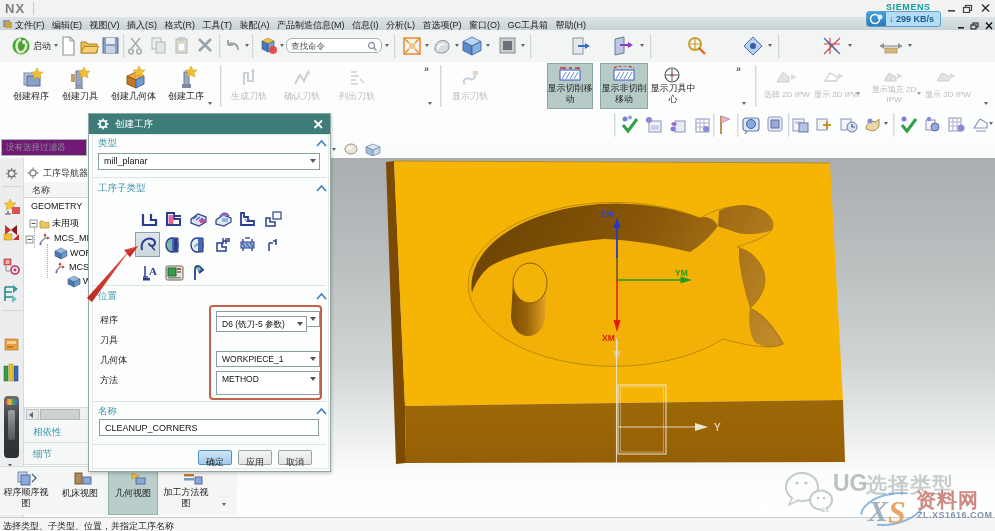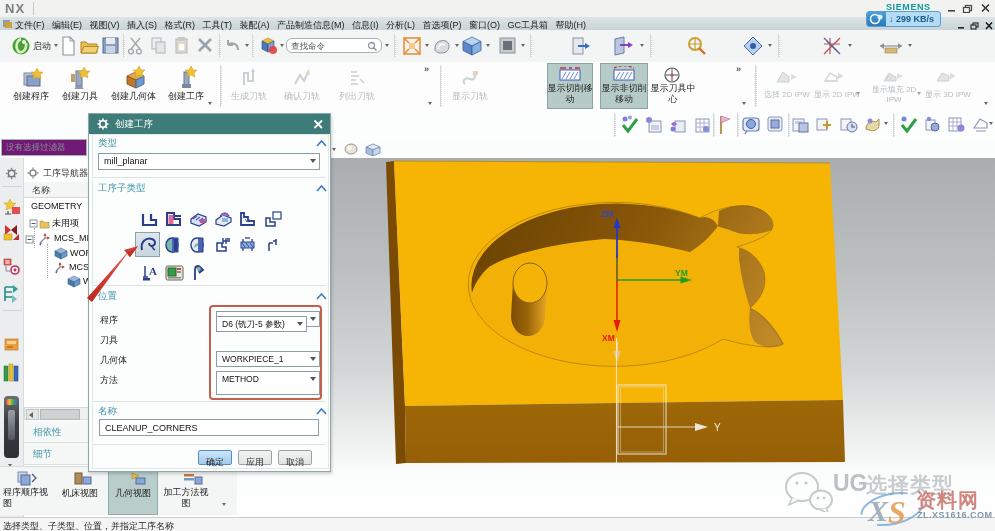--- a/index.html
+++ b/index.html
@@ -571,21 +571,21 @@
     <div class="ab" style="left:9px;top:5px;font-size:9.5px;color:#3d93a8">细节</div>
   </div>
 
   <div class="ab" style="left:0;top:308px;width:237px;height:49px;background:#f4f6f6;border-top:1px solid #d8dcdc;box-sizing:border-box">
     <div class="ab" style="left:108px;top:0;width:50px;height:48px;background:#b9cecb;border:1px solid #93aeab;box-sizing:border-box"></div>
     <svg class="ab" style="left:16px;top:3px" width="22" height="16">
         <rect x="2" y="2" width="9" height="10" fill="#c8d4e8" stroke="#7a8ab0"></rect>
         <rect x="5" y="5" width="9" height="10" fill="#8aa8d8" stroke="#5a6a98"></rect>
         <path d="M16 4 L20 8 L16 12" stroke="#4a5a88" fill="none" stroke-width="1.3"></path>
       </svg>
-    <div class="ab t9" style="left:3px;top:20px;width:46px;line-height:11px">程序顺序视<br>图</div>
+    <div class="ab t9" style="left:3px;top:20px;width:46px;text-align:center;line-height:11px">程序顺序视<br>图</div>
     <svg class="ab" style="left:72px;top:3px" width="22" height="16">
         <rect x="3" y="3" width="7" height="11" fill="#b08a5a" stroke="#7a5a30"></rect>
         <rect x="11" y="7" width="8" height="7" fill="#8aa8d8" stroke="#5a6a98"></rect>
       </svg>
     <div class="ab t9" style="left:57px;top:20px;width:46px;text-align:center">机床视图</div>
     <svg class="ab" style="left:126px;top:3px" width="22" height="16">
         <polygon points="6,3 13,6 6,9 " fill="#e8c040" stroke="#a8852a" stroke-width=".6"></polygon>
         <rect x="10" y="8" width="9" height="6" fill="#8aa8d8" stroke="#5a6a98"></rect>
       </svg>
     <div class="ab t9" style="left:110px;top:20px;width:46px;text-align:center">几何视图</div>

